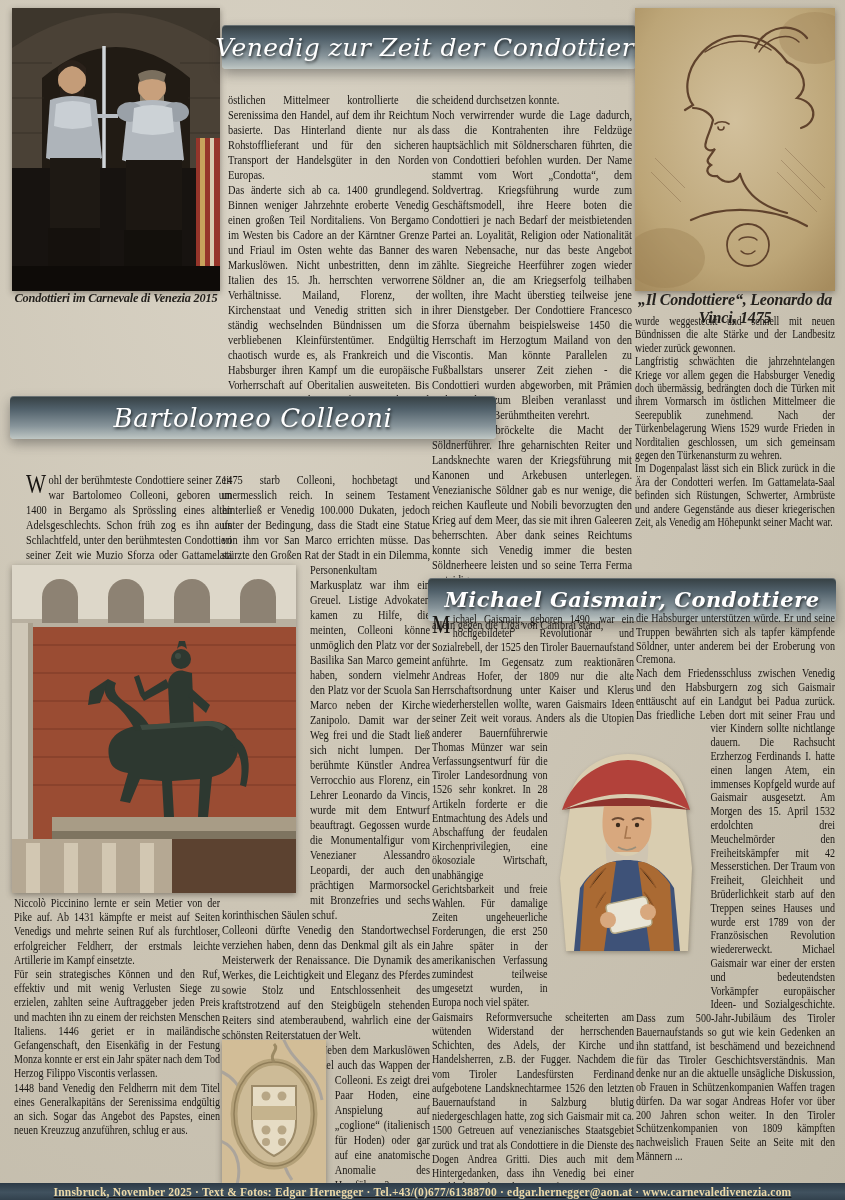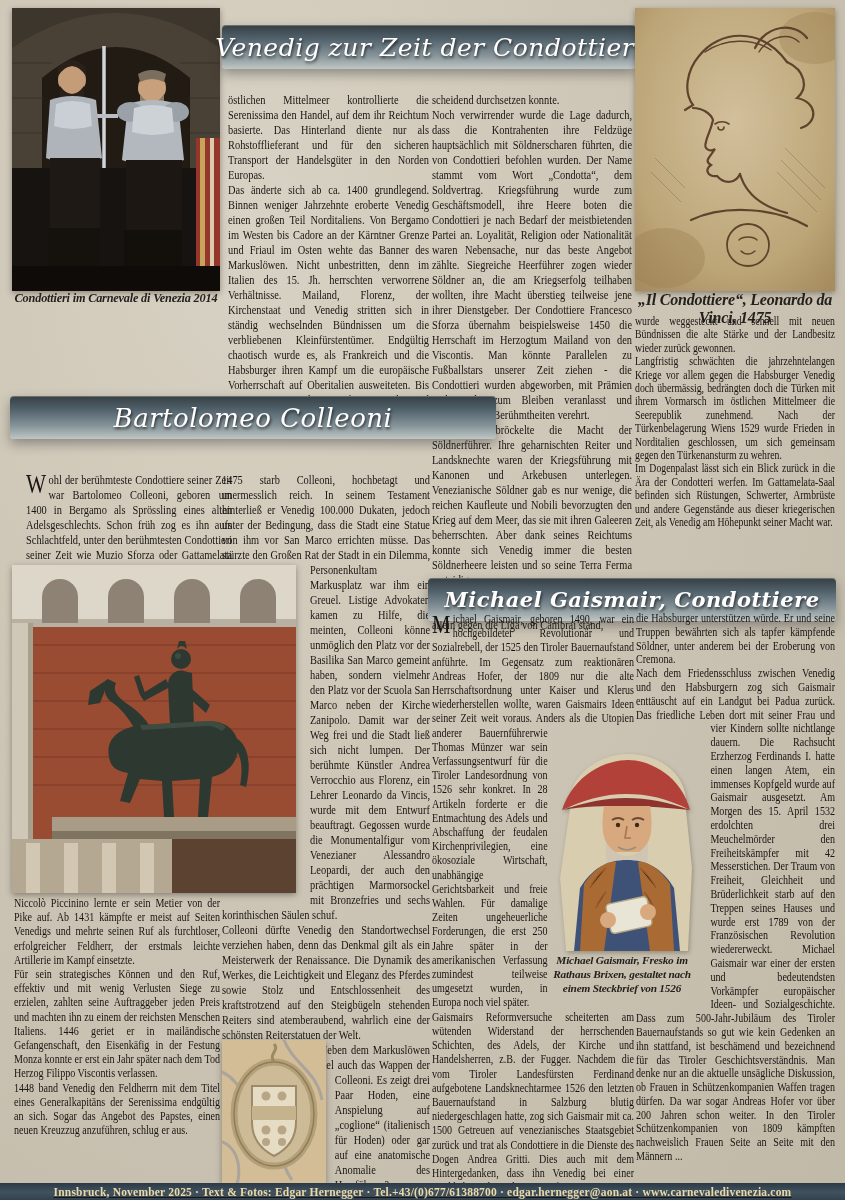--- a/index.html
+++ b/index.html
@@ -102,21 +102,21 @@
         <path d="M116,96 Q140,88 166,96 L172,152 Q140,164 110,152 Z" fill="#b2b8be"></path>
         <ellipse cx="118" cy="104" rx="13" ry="10" fill="#9aa1a8"></ellipse>
         <ellipse cx="164" cy="104" rx="13" ry="10" fill="#9aa1a8"></ellipse>
         <path d="M122,100 Q140,94 160,100 L162,124 Q140,130 120,124 Z" fill="#ccd2d6"></path>
         <rect x="114" y="152" width="56" height="70" fill="#1c1712"></rect>
         <rect x="112" y="222" width="58" height="61" fill="#13100c"></rect>
       </g>
       <rect y="258" width="208" height="25" fill="#0e0b08"></rect>
     </svg>
   </div>
-  <div class="caption" style="left:6px;top:291px;width:220px;font-size:12.3px;">Condottieri im Carnevale di Venezia 2014</div>
+  <div class="caption" style="left:6px;top:291px;width:220px;font-size:12.3px;">Condottieri im Carnevale di Venezia 2015</div>
 
 
   <div class="banner" id="banner-main">
     <span>Venedig zur Zeit der Condottieri</span>
   </div>
 
   <div class="col fs13" style="left:228px;top:64px;width:201px;height:334px;">
     <div class="condense"><span class="txt">östlichen Mittelmeer kontrollierte die Serenissima den Handel, auf dem ihr Reichtum basierte. Das Hinterland diente nur als Rohstofflieferant und für den sicheren Transport der Handelsgüter in den Norden Europas.
 Das änderte sich ab ca. 1400 grundlegend. Binnen weniger Jahrzehnte eroberte Venedig einen großen Teil Norditaliens. Von Bergamo im Westen bis Cadore an der Kärntner Grenze und Friaul im Osten wehte das Banner des Markuslöwen. Nicht unbestritten, denn im Italien des 15. Jh. herrschten verworrene Verhältnisse. Mailand, Florenz, der Kirchenstaat und Venedig stritten sich in ständig wechselnden Bündnissen um die verbliebenen Kleinfürstentümer. Endgültig chaotisch wurde es, als Frankreich und die Habsburger ihren Kampf um die europäische Vorherrschaft auf Oberitalien ausweiteten. Bis ca. 1530 wüteten die Kämpfe, wogten hin und her, ohne dass sich eine Seite ent-</span></div>
   </div>
@@ -315,19 +315,18 @@
       <path d="M114,136 C102,118 88,112 82,114 L94,203 L118,203 Z" fill="#aa6a33"></path>
       <g stroke="#8a5226" stroke-width="1.4" opacity=".7">
         <path d="M34,140 q6,-12 16,-20 M40,160 q4,-10 10,-16 M100,140 q-6,-12 -16,-20 M98,160 q-4,-10 -10,-16"></path>
       </g>
 
       <rect x="52" y="152" width="42" height="30" rx="4" transform="rotate(-12 73 167)" fill="#e9e5d6" stroke="#b3a784" stroke-width="1.5"></rect>
       <circle cx="52" cy="172" r="8" fill="#d8a87e"></circle>
         <circle cx="92" cy="164" r="8" fill="#d8a87e"></circle>
     </svg>
   </div>
-  <div class="caption" style="left:540px;top:953px;width:164px;font-size:11.3px;line-height:14px;">Michael Gaismair, Fresko im Rathaus Brixen, gestaltet nach einem Steckbrief von 1526</div>
 
   <div id="footer">
     <span>Innsbruck, November 2025 · Text &amp; Fotos: Edgar Hernegger · Tel.+43/(0)677/61388700 · edgar.hernegger@aon.at · www.carnevaledivenezia.com</span>
   </div>
 
 </div>
 
 </body></html>

